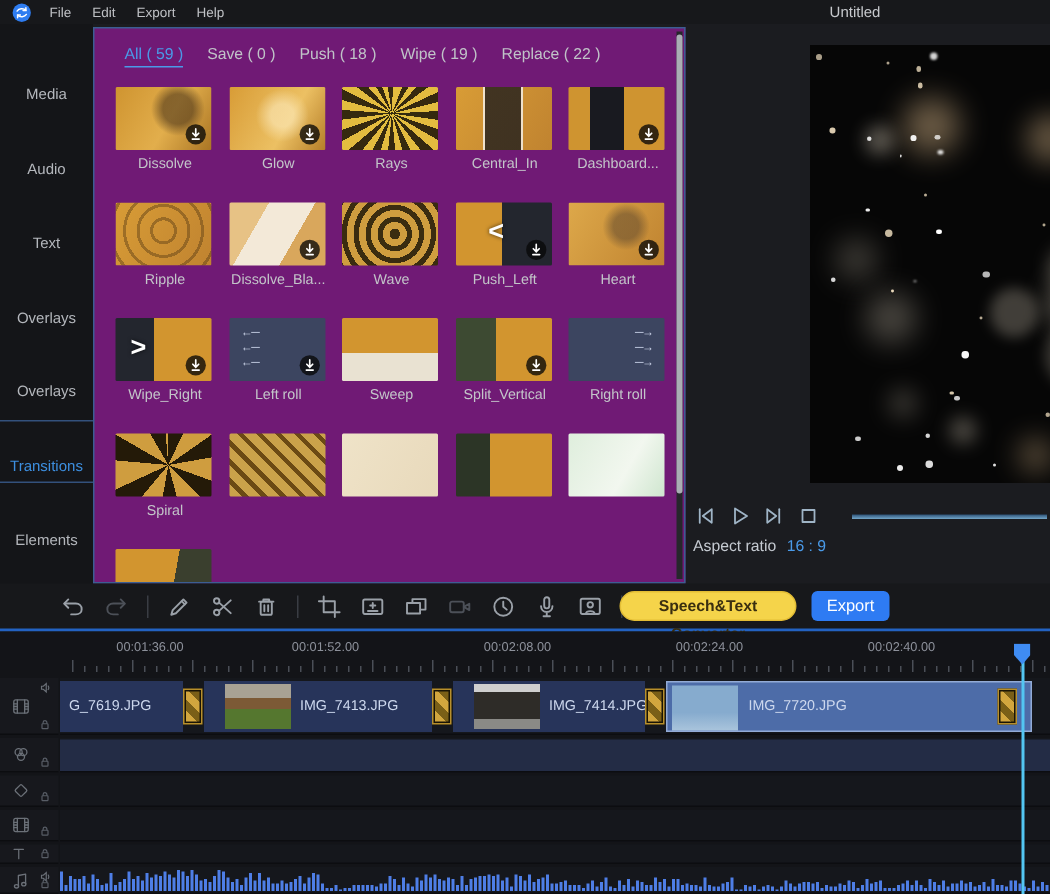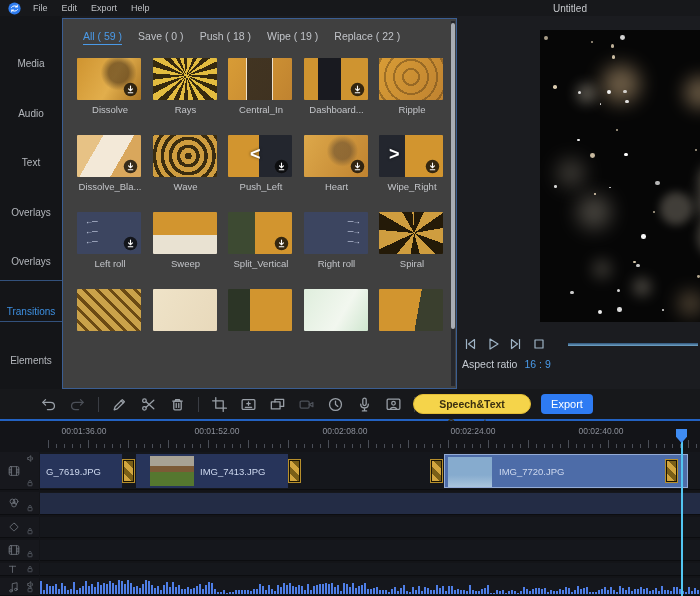--- a/index.html
+++ b/index.html
@@ -10,21 +10,21 @@
   #logo svg{width:13px;height:13px;display:block;}
   #menu-items{display:flex;margin-left:12px;gap:14px;font-size:9px;color:#bfc1c5;}
   .menu-item{cursor:pointer;}
   #win-title{position:absolute;left:510px;top:3px;width:120px;text-align:center;font-size:10px;color:#c6c8cc;}
   
   #sidebar{position:absolute;left:0;top:16px;width:62px;height:374px;background:#141518;}
   .side-item{position:absolute;left:0;width:62px;height:16px;line-height:16px;text-align:center;font-size:10px;color:#b4b7bc;cursor:pointer;}
   .side-item.active{color:#3d8fe0;}
   .side-sep{position:absolute;left:0;width:62px;height:1px;background:#33517c;}
   
-  #panel{position:absolute;left:62px;top:18px;width:395px;height:371px;background:#404040;border:1px solid #3b5e92;box-sizing:border-box;overflow:hidden;}
+  #panel{position:absolute;left:62px;top:18px;width:395px;height:371px;background:#701a75;border:1px solid #3b5e92;box-sizing:border-box;overflow:hidden;}
   #tabs{position:absolute;left:20px;top:11px;display:flex;gap:16px;font-size:10.5px;color:#c0c3c8;}
   .tab{cursor:pointer;padding-bottom:2px;}
   .tab.active{color:#4a9ae8;border-bottom:1px solid #4a9ae8;}
   #grid{position:absolute;left:9px;top:39px;width:378px;display:grid;grid-template-columns:repeat(5,75.5px);grid-auto-rows:77px;}
   .gcell{position:relative;cursor:pointer;}
   .thumb{position:absolute;left:5px;top:0;width:64px;height:42px;border-radius:1px;overflow:hidden;}
   .glabel{position:absolute;left:-2px;top:46px;width:80px;text-align:center;font-size:9.5px;color:#c3c5c9;white-space:nowrap;overflow:hidden;}
   .dl{position:absolute;right:3px;bottom:3px;width:15px;height:15px;}
   .dl svg{width:15px;height:15px;display:block;}
   .chev{position:absolute;top:9px;font-size:18px;font-weight:bold;color:#fff;text-shadow:0 0 3px rgba(0,0,0,.7);}
@@ -130,20 +130,33 @@
                 <circle cx="8" cy="8" r="7.2" fill="rgba(8,8,8,.78)"></circle>
                 <g fill="none" stroke="#fff" stroke-width="1.2" stroke-linecap="round">
                   <path d="M8 4.2v5M5.9 7.3L8 9.4l2.1-2.1M5.6 11.4h4.8"></path>
                 </g>
               </svg>
             </span>
           </div>
           <div class="glabel">Dissolve</div>
         </div>
         <div class="gcell">
+          <div class="thumb" style="background: radial-gradient(circle at 55% 45%, rgba(255, 240, 200, 0.55) 0px, rgba(255, 240, 200, 0.55) 18%, rgba(0, 0, 0, 0) 42%), linear-gradient(120deg, rgb(216, 156, 54), rgb(236, 192, 99) 60%, rgb(181, 126, 40));">
+            <span class="dl">
+              <svg viewBox="0 0 16 16">
+                <circle cx="8" cy="8" r="7.2" fill="rgba(8,8,8,.78)"></circle>
+                <g fill="none" stroke="#fff" stroke-width="1.2" stroke-linecap="round">
+                  <path d="M8 4.2v5M5.9 7.3L8 9.4l2.1-2.1M5.6 11.4h4.8"></path>
+                </g>
+              </svg>
+            </span>
+          </div>
+          <div class="glabel">Glow</div>
+        </div>
+        <div class="gcell">
           <div class="thumb" style="background: repeating-conic-gradient(from 10deg at 52% 42%, rgb(227, 188, 63) 0deg, rgb(227, 188, 63) 11deg, rgb(53, 41, 15) 11deg, rgb(53, 41, 15) 22deg);"></div>
           <div class="glabel">Rays</div>
         </div>
         <div class="gcell">
           <div class="thumb" style="background: linear-gradient(90deg, rgba(0, 0, 0, 0) 0px, rgba(0, 0, 0, 0) 28%, rgba(245, 240, 230, 0.85) 28%, rgba(245, 240, 230, 0.85) 30%, rgba(40, 35, 30, 0.85) 30%, rgba(40, 35, 30, 0.85) 68%, rgba(245, 240, 230, 0.85) 68%, rgba(245, 240, 230, 0.85) 70%, rgba(0, 0, 0, 0) 70%), linear-gradient(120deg, rgb(216, 156, 54), rgb(192, 131, 48));"></div>
           <div class="glabel">Central_In</div>
         </div>
         <div class="gcell">
           <div class="thumb" style="background: linear-gradient(90deg, rgb(207, 148, 48) 0px, rgb(207, 148, 48) 22%, rgb(25, 26, 32) 22%, rgb(25, 26, 32) 58%, rgb(207, 148, 48) 58%);">
             <span class="dl">
@@ -433,21 +446,21 @@
           </svg>
         </span>
         <span class="tsep"></span>
       </div>
     <div id="speech-btn">Speech&amp;Text Converter</div>
     <div id="export-btn">Export</div>
   </div>
 
   <div id="timeline">
     <div id="ruler">
-        <span class="rlabel" style="left: 84px;">00:01:36.00</span>
+        <span class="rlabel" style="left: 100px;">00:01:36.00</span>
         <span class="rlabel" style="left: 217px;">00:01:52.00</span>
         <span class="rlabel" style="left: 345px;">00:02:08.00</span>
         <span class="rlabel" style="left: 473px;">00:02:24.00</span>
         <span class="rlabel" style="left: 601px;">00:02:40.00</span>
         <div class="rtick" style="left: 48px; top: 19px; height: 8px;"></div>
         <div class="rtick" style="left: 56px; top: 23px; height: 4px;"></div>
         <div class="rtick" style="left: 64px; top: 23px; height: 4px;"></div>
         <div class="rtick" style="left: 72px; top: 23px; height: 4px;"></div>
         <div class="rtick" style="left: 80px; top: 23px; height: 4px;"></div>
         <div class="rtick" style="left: 88px; top: 19px; height: 8px;"></div>
@@ -550,20 +563,24 @@
               </svg>
             </span>
           </div>
           <div class="tbody">
             <div class="clip" style="left: 0px; width: 82px;">
               <span class="cname" style="left: 6px;">G_7619.JPG</span>
             </div>
             <div class="clip" style="left: 96px; width: 152px;">
               <div class="cthumb" style="left: 14px; background: linear-gradient(rgb(168, 162, 148) 0px, rgb(168, 162, 148) 32%, rgb(124, 90, 54) 32%, rgb(124, 90, 54) 55%, rgb(85, 119, 47) 55%);"></div>
               <span class="cname" style="left: 64px;">IMG_7413.JPG</span>
+            </div>
+            <div class="clip" style="left: 262px; width: 128px;">
+              <div class="cthumb" style="left: 14px; background: linear-gradient(rgb(207, 207, 207) 0px, rgb(207, 207, 207) 18%, rgb(46, 44, 40) 18%, rgb(46, 44, 40) 78%, rgb(138, 138, 134) 78%);"></div>
+              <span class="cname" style="left: 64px;">IMG_7414.JPG</span>
             </div>
             <div class="clip selected" style="left: 404px; width: 244px;">
               <div class="cthumb" style="left: 3px; background: linear-gradient(rgb(134, 171, 206) 0px, rgb(134, 171, 206) 60%, rgb(169, 196, 220));"></div>
               <span class="cname" style="left: 54px;">IMG_7720.JPG</span>
               <div class="tchip" style="left: 220px; top: 4px;">
                 <div class="tchip-inner"></div>
               </div>
             </div>
             <div class="tchip" style="left: 82px;">
               <div class="tchip-inner"></div>

